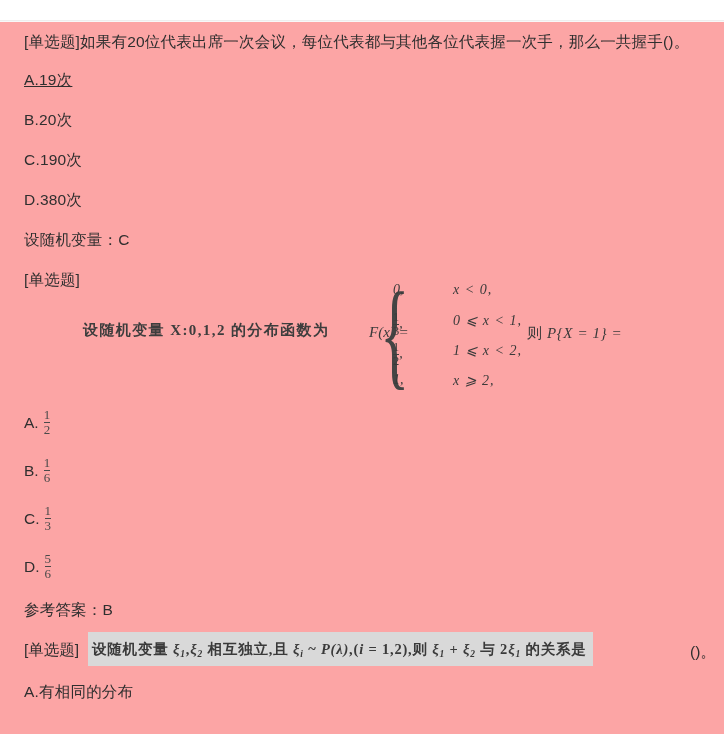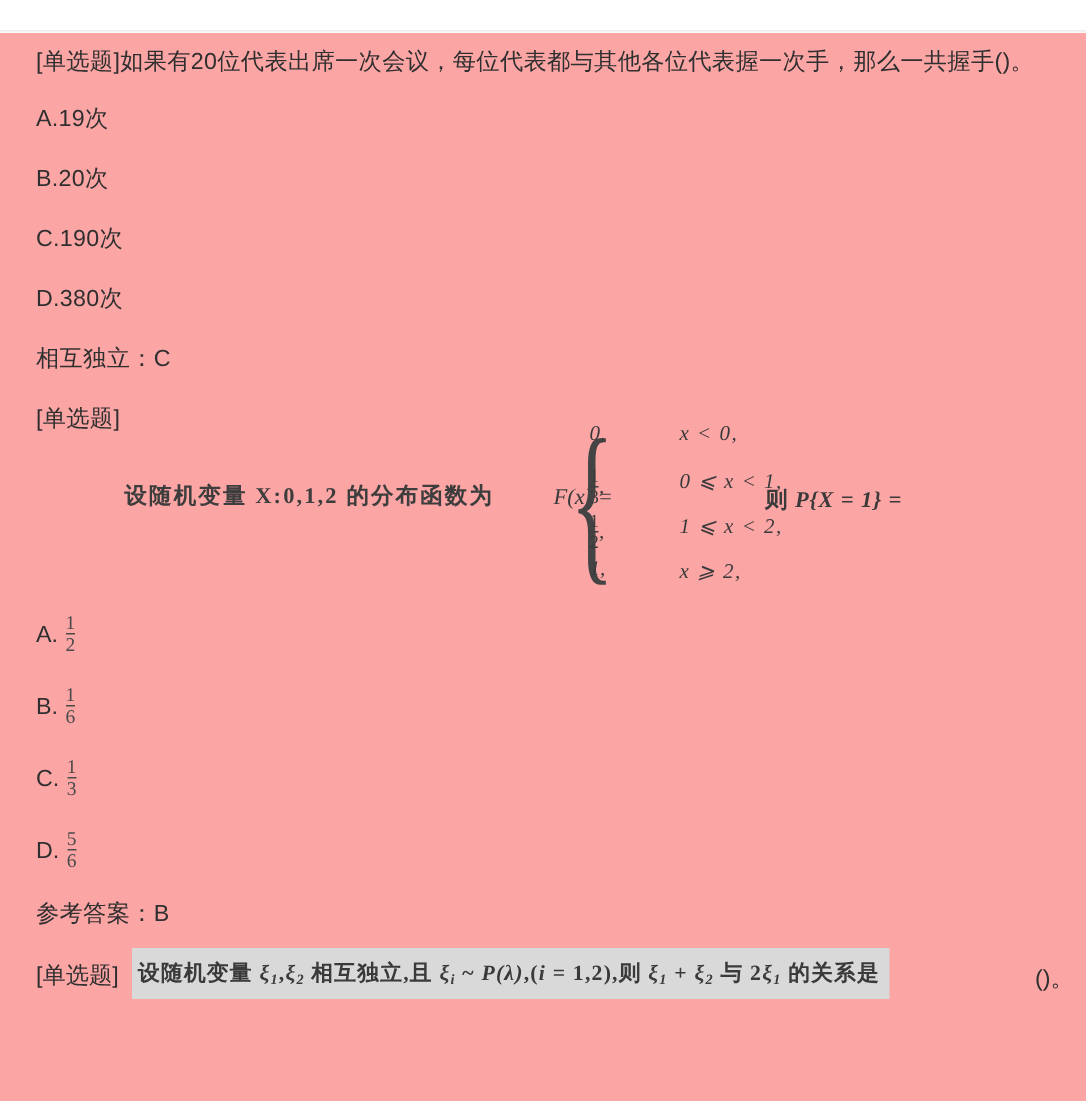--- a/index.html
+++ b/index.html
@@ -34,21 +34,21 @@
     position: absolute;
     left: 24px;
     font-size: 15.5px;
     line-height: 20px;
     white-space: nowrap;
     color: #2f2f2f;
     letter-spacing: 0.2px;
   }
   
   .q1-stem   { top: 12px; }
-  .q1-a      { top: 50px; }
+  .q1-a      { top: 50px; text-decoration: underline; }
   .q1-b      { top: 90px; }
   .q1-c      { top: 130px; }
   .q1-d      { top: 170px; }
   .q1-ans    { top: 210px; }
 
   
   .q2-tag    { top: 250px; }
   .q2-ansB   { top: 580px; text-align: right; }
 
   
@@ -122,25 +122,25 @@
     text-align: center;
     font-style: normal;
     line-height: 1.02;
     position: relative;
     top: -1px;
   }
   .frac .num { display: block; font-size: 12.5px; }
   .frac .den { display: block; font-size: 12.5px; border-top: 1px solid #3d3d3d; }
   .f2-tail {
     position: absolute;
-    left: 427px;
+    left: 444px;
     top: 46px;
     font-size: 15px;
     white-space: nowrap;
-    font-weight: bold;
+    font-weight: normal;
     letter-spacing: 0.6px;
   }
   .f2-tail i { font-family: "Liberation Serif", serif; }
 
   
   .opt-frac {
     position: absolute;
     left: 24px;
     font-size: 15.5px;
     color: #2f2f2f;
@@ -207,21 +207,21 @@
 <body>
 
 <div class="page">
   <div class="top-edge"></div>
 
   <div class="line q1-stem">[单选题]如果有20位代表出席一次会议，每位代表都与其他各位代表握一次手，那么一共握手()。</div>
   <div class="line q1-a">A.19次</div>
   <div class="line q1-b">B.20次</div>
   <div class="line q1-c">C.190次</div>
   <div class="line q1-d">D.380次</div>
-  <div class="line q1-ans">相互独立：C</div>
+  <div class="line q1-ans">设随机变量：C</div>
 
   <div class="line q2-tag">[单选题]</div>
 
   <div class="formula-q2">
     <div class="f2-lead">设随机变量 X:0,1,2 的分布函数为</div>
     <div class="f2-eq">F(x) =</div>
     <div class="brace">{</div>
 
     <div class="cases">
       <div class="case-row">
@@ -271,13 +271,14 @@
   </div>
 
   <div class="line q2-ansB">参考答案：B</div>
 
   <div class="q3-tag">[单选题]</div>
 
   <div class="formula-q3"><span>设随机变量 </span><i>ξ</i><span class="sub">1</span><span>,</span><i>ξ</i><span class="sub">2</span><span> 相互独立,且 </span><i>ξ</i><span class="sub">i</span><span> ~ </span><i>P</i><i>(λ)</i><span>,(</span><i>i</i><span> = 1,2),则 </span><i>ξ</i><span class="sub">1</span><span> + </span><i>ξ</i><span class="sub">2</span><span> 与 2</span><i>ξ</i><span class="sub">1</span><span> 的关系是</span></div>
 
   <div class="q3-paren">()。</div>
 
+  <div class="line q3-a">A.有相同的分布</div>
 </div>
 
 </body></html>

